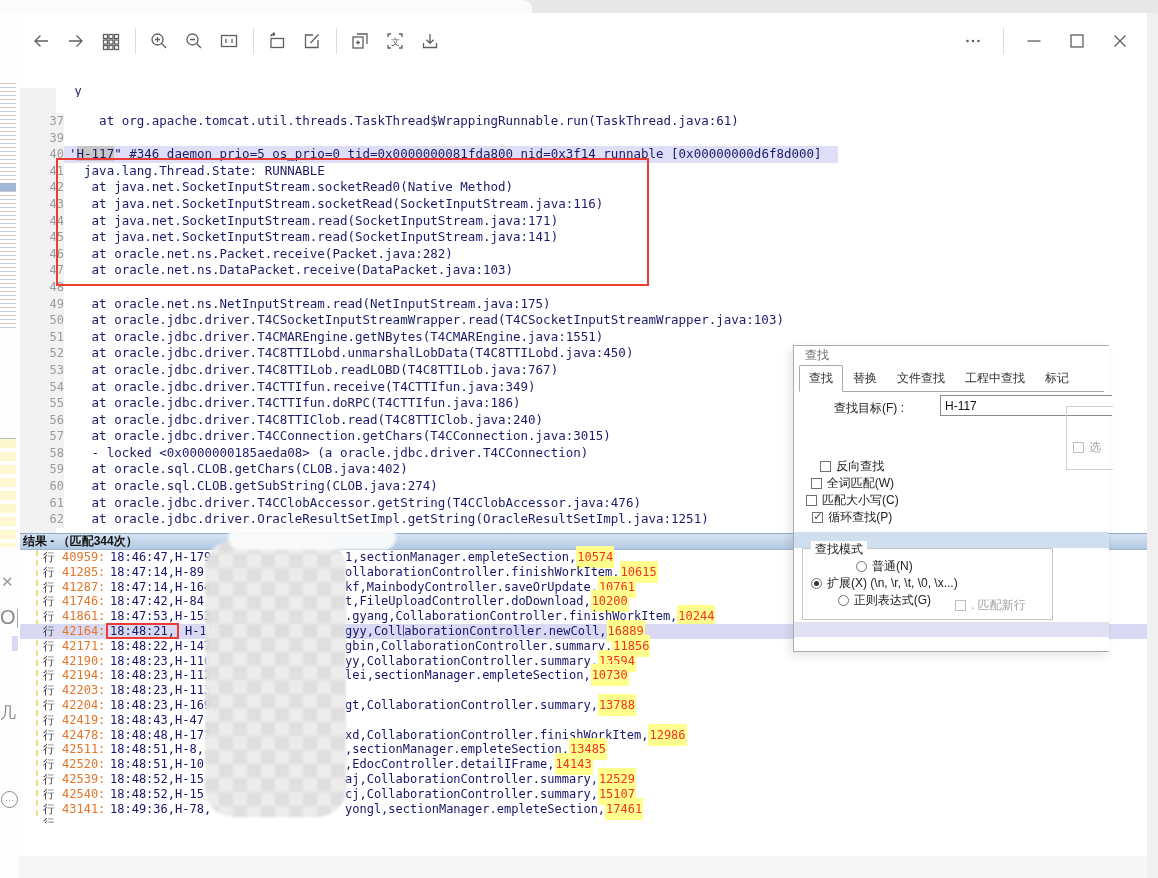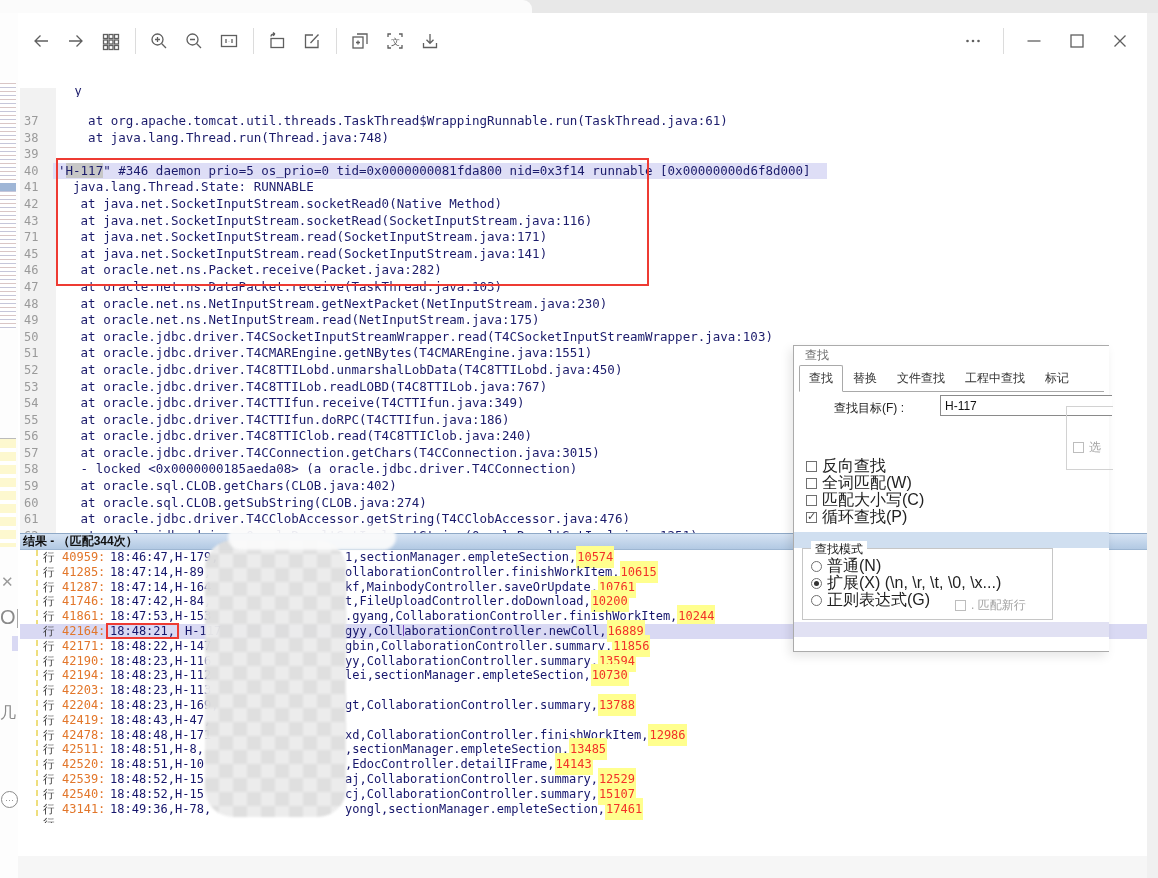--- a/index.html
+++ b/index.html
@@ -32,21 +32,21 @@
   .winctrls{position:absolute;right:14px;top:9px;height:38px;display:flex;align-items:center;}
   .wbtn{width:26px;height:26px;margin-left:17px;display:flex;align-items:center;justify-content:center;cursor:pointer;}
   .wsep{width:1px;height:26px;background:#dcdcdc;margin-left:17px;}
   .bottomstrip{position:absolute;left:0;top:843px;width:1129px;height:22px;background:#f6f6f6;}
 
   
   .imgarea{position:absolute;left:2px;top:75px;width:1127px;height:768px;background:#ffffff;overflow:hidden;}
   .gutter{position:absolute;left:0;top:0;width:36px;height:445px;background:#f2f2f2;}
   .topfrag{position:absolute;left:36px;top:0;height:9px;width:760px;overflow:hidden;}
   .topfrag span{position:relative;top:-7px;left:19px;font-size:12.5px;color:#1b1b6b;}
-  .editor-lines{position:absolute;left:0;top:25px;width:1127px;}
+  .editor-lines{position:absolute;left:11px;top:25px;width:1127px;text-align:right;}
   .eline{height:16.6px;display:flex;}
   .lno{width:33px;box-sizing:border-box;padding-left:4px;background:#f2f2f2;color:#9a9a9a;
        font-family:"DejaVu Sans Mono",monospace;font-size:12px;line-height:16.6px;flex:none;}
   .ltext{padding-left:5px;white-space:pre;color:#1b1b6b;
        font-family:"DejaVu Sans Mono",monospace;font-size:12.5px;line-height:16.6px;}
   .selband{background:#dedef6;padding-right:16px;}
   .term-hl{background:#c7c7c7;}
   .redbox-main{position:absolute;left:36px;top:70px;width:589px;height:124px;border:2px solid #ee3b33;z-index:5;}
 
   
@@ -82,21 +82,21 @@
   .dlg-title{position:absolute;left:11px;top:1px;font-size:12px;color:#6e6e6e;}
   .dlg-tabs{position:absolute;left:5px;top:19px;width:305px;display:flex;border-bottom:1px solid #a9a9a9;}
   .dtab{font-size:12px;color:#333;padding:4px 9px 3px;border:1px solid transparent;cursor:pointer;white-space:nowrap;}
   .dtab.active{background:#fff;border:1px solid #a9a9a9;border-bottom:1px solid #fff;margin-bottom:-1px;border-radius:2px 2px 0 0;}
   .dlg-find-label{position:absolute;left:40px;top:54px;font-size:12px;color:#222;}
   .dlg-input{position:absolute;left:146px;top:49px;width:172px;height:21px;box-sizing:border-box;
       border:1px solid #8a8a8a;border-right:none;font-size:12px;color:#111;padding:3px 4px;background:#fff;}
   .dlg-groupfrag{position:absolute;left:272px;top:60px;width:46px;height:62px;border:1px solid #d2d2d2;border-right:none;}
   .gfrag-chk{position:absolute;left:6px;top:32px;display:flex;align-items:center;font-size:12px;color:#a2a2a2;}
   .dlg-checks{position:absolute;left:12px;top:112px;}
-  .chk,.radio-row{height:17px;display:flex;align-items:center;font-size:16px;color:#222;cursor:pointer;}
+  .chk,.radio-row{height:17px;display:flex;align-items:center;font-size:12px;color:#222;cursor:pointer;justify-content:center;}
   .cbox{width:11px;height:11px;box-sizing:border-box;border:1px solid #707070;background:#fff;margin-right:5px;
       position:relative;flex:none;}
   .cbox.grey{border-color:#bdbdbd;}
   .cbox.on::after{content:"\2713";position:absolute;left:0px;top:-3px;font-size:11px;color:#444;}
   .band-blue{position:absolute;left:0;top:186px;width:100%;height:16px;background:rgba(170,197,227,.55);}
   .band-lav{position:absolute;left:0;top:276px;width:100%;height:15px;background:rgba(206,206,236,.62);}
   .mode-group{position:absolute;left:8px;top:202px;width:249px;height:70px;border:1px solid #c6c6c6;}
   .mode-legend{position:absolute;top:-8px;left:8px;background:#fff;padding:0 4px;font-size:12px;color:#222;}
   .mode-rows{position:absolute;left:8px;top:9px;}
   .rdot{width:11px;height:11px;box-sizing:border-box;border:1px solid #707070;border-radius:50%;background:#fff;
@@ -233,62 +233,57 @@
 
   <div class="imgarea">
     <div class="gutter"></div>
     <div class="topfrag"><span>y</span></div>
     <div class="editor-lines">
         <div class="eline">
           <span class="lno">37</span>
           <span class="ltext">    at org.apache.tomcat.util.threads.TaskThread$WrappingRunnable.run(TaskThread.java:61)</span>
         </div>
         <div class="eline">
-          <span class="lno">38</span>
-          <span class="ltext">    at java.lang.Thread.run(Thread.java:748)</span>
-        </div>
-        <div class="eline">
           <span class="lno">39</span>
           <span class="ltext"></span>
         </div>
         <div class="eline">
           <span class="lno">40</span>
           <span class="ltext selband"><span>'</span><span class="term-hl">H-117</span><span>" #346 daemon prio=5 os_prio=0 tid=0x0000000081fda800 nid=0x3f14 runnable [0x00000000d6f8d000]</span></span>
         </div>
         <div class="eline">
           <span class="lno">41</span>
           <span class="ltext">  java.lang.Thread.State: RUNNABLE</span>
         </div>
         <div class="eline">
           <span class="lno">42</span>
           <span class="ltext">   at java.net.SocketInputStream.socketRead0(Native Method)</span>
         </div>
         <div class="eline">
           <span class="lno">43</span>
           <span class="ltext">   at java.net.SocketInputStream.socketRead(SocketInputStream.java:116)</span>
         </div>
         <div class="eline">
-          <span class="lno">71</span>
+          <span class="lno">44</span>
           <span class="ltext">   at java.net.SocketInputStream.read(SocketInputStream.java:171)</span>
         </div>
         <div class="eline">
           <span class="lno">45</span>
           <span class="ltext">   at java.net.SocketInputStream.read(SocketInputStream.java:141)</span>
         </div>
         <div class="eline">
           <span class="lno">46</span>
           <span class="ltext">   at oracle.net.ns.Packet.receive(Packet.java:282)</span>
         </div>
         <div class="eline">
           <span class="lno">47</span>
-          <span class="ltext">   at oracle.net.ns.DataPacket.receive(TaskThread.java:103)</span>
+          <span class="ltext">   at oracle.net.ns.DataPacket.receive(DataPacket.java:103)</span>
         </div>
         <div class="eline">
           <span class="lno">48</span>
-          <span class="ltext">   at oracle.net.ns.NetInputStream.getNextPacket(NetInputStream.java:230)</span>
         </div>
         <div class="eline">
           <span class="lno">49</span>
           <span class="ltext">   at oracle.net.ns.NetInputStream.read(NetInputStream.java:175)</span>
         </div>
         <div class="eline">
           <span class="lno">50</span>
           <span class="ltext">   at oracle.jdbc.driver.T4CSocketInputStreamWrapper.read(T4CSocketInputStreamWrapper.java:103)</span>
         </div>
         <div class="eline">

